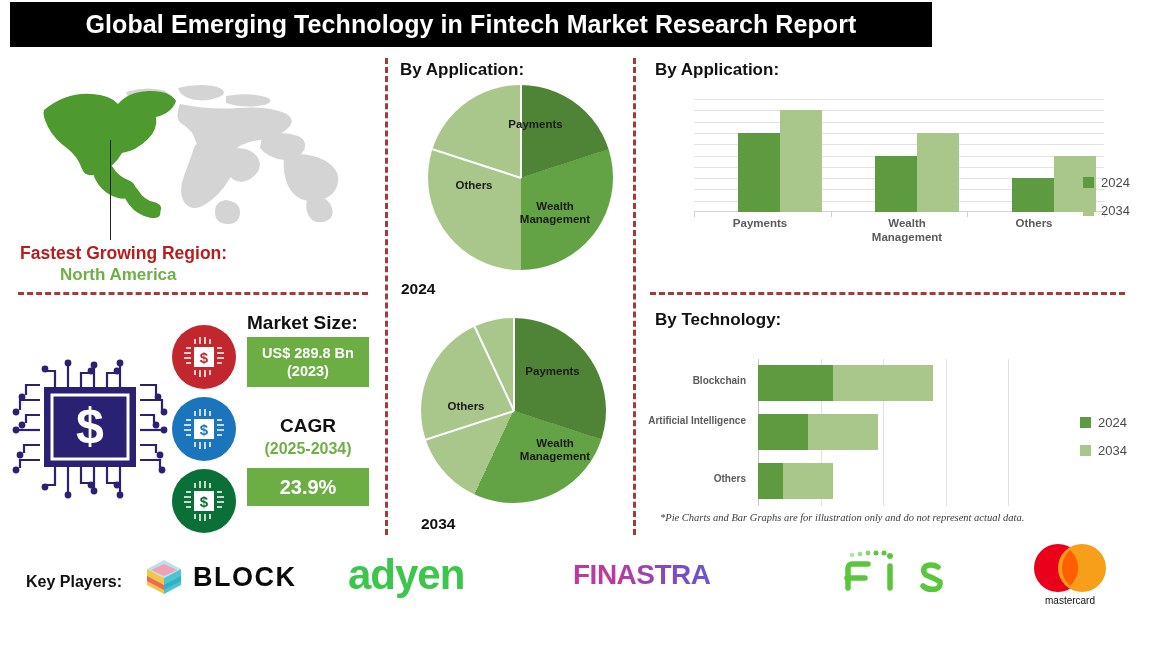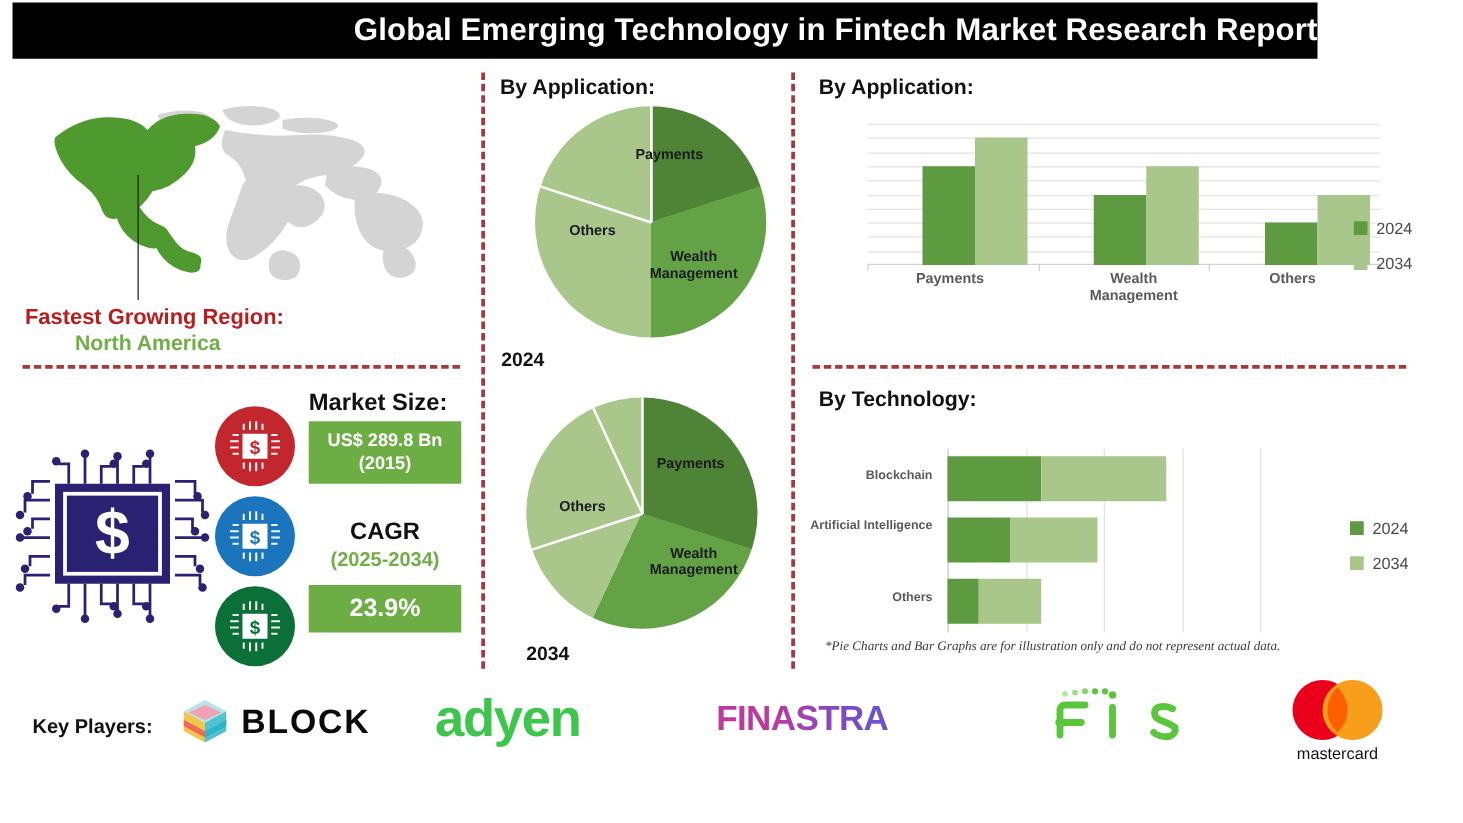--- a/index.html
+++ b/index.html
@@ -1,21 +1,21 @@
 <!DOCTYPE html>
 <html><head>
 <meta charset="utf-8">
 <style>
   html,body{margin:0;padding:0;background:#fff;}
   body{width:1170px;height:658px;font-family:"Liberation Sans",sans-serif;overflow:hidden;position:relative;}
   .page{position:relative;width:1170px;height:658px;background:#fff;}
 
   
-  .header{position:absolute;left:10px;top:2px;width:1044px;height:45px;background:#000;
-          display:flex;align-items:center;justify-content:flex-end;}
+  .header{position:absolute;left:10px;top:2px;width:922px;height:45px;background:#000;
+          display:flex;align-items:center;justify-content:center;}
   .header h1{margin:0;color:#fff;font-size:25px;font-weight:bold;letter-spacing:.1px;
              font-family:"Liberation Sans",sans-serif;}
 
   
   .vdash{position:absolute;width:0;border-left:3px dashed #A8393A;}
   .hdash{position:absolute;height:0;border-top:3px dashed #A8393A;}
 
   
   .map-wrap{position:absolute;left:30px;top:70px;width:330px;height:170px;}
   .map-wrap svg{width:100%;height:100%;display:block;}
@@ -82,21 +82,21 @@
   .logo{position:absolute;display:flex;align-items:center;}
   .block-text{font-size:27px;font-weight:bold;color:#0a0a0a;letter-spacing:1.5px;
               font-family:"Liberation Sans",sans-serif;}
   .adyen-text{font-size:42px;font-weight:bold;color:#3CC64C;letter-spacing:-1px;
               font-family:"Liberation Sans",sans-serif;}
   .finastra-text{font-size:28px;font-weight:bold;letter-spacing:-.5px;
                  background:linear-gradient(90deg,#C0389C 0%,#B93BA0 35%,#7B4BC4 75%,#6A54D0 100%);
                  -webkit-background-clip:text;background-clip:text;color:transparent;
                  font-family:"Liberation Sans",sans-serif;}
   .mc-name{position:absolute;left:1020px;top:595px;width:100px;text-align:center;
-           font-size:13px;color:#111;}
+           font-size:10px;color:#111;}
 
   
   .foot-green{position:absolute;left:10px;top:616px;width:310px;height:42px;background:#76B82A;
               display:flex;align-items:center;justify-content:center;}
   .foot-green span{font-size:19px;font-weight:bold;color:#111;letter-spacing:1.2px;}
   .foot-black{position:absolute;left:320px;top:616px;width:840px;height:42px;background:#000;}
   .foot-email{position:absolute;left:22px;top:11px;font-size:15.5px;color:#fff;}
   .foot-brand{position:absolute;left:520px;top:12px;font-size:15px;color:#fff;
               letter-spacing:4.2px;font-weight:bold;}
   .foot-mark{position:absolute;left:492px;top:4px;width:22px;height:34px;}
@@ -276,21 +276,21 @@
           <path d="M36 29 h5"></path>
       </g>
       <rect x="13" y="13" width="20" height="20" fill="#fff"></rect>
       <text x="23" y="29" font-size="15" font-weight="bold" fill="#0B7038" text-anchor="middle" font-family="Liberation Sans, sans-serif">$</text>
     </svg>
   </div>
 
   <div class="ms-label">Market Size:</div>
   <div class="ms-box">
     <span>US$ 289.8 Bn</span>
-    <span>(2015)</span>
+    <span>(2023)</span>
   </div>
   <div class="cagr-label">CAGR</div>
   <div class="cagr-years">(2025-2034)</div>
   <div class="cagr-box">
     <span>23.9%</span>
   </div>
 
   <div class="sec-title" style="left:400px;top:60px;">By Application:</div>
 
   <div class="pie" style="left:428px;top:85px;

